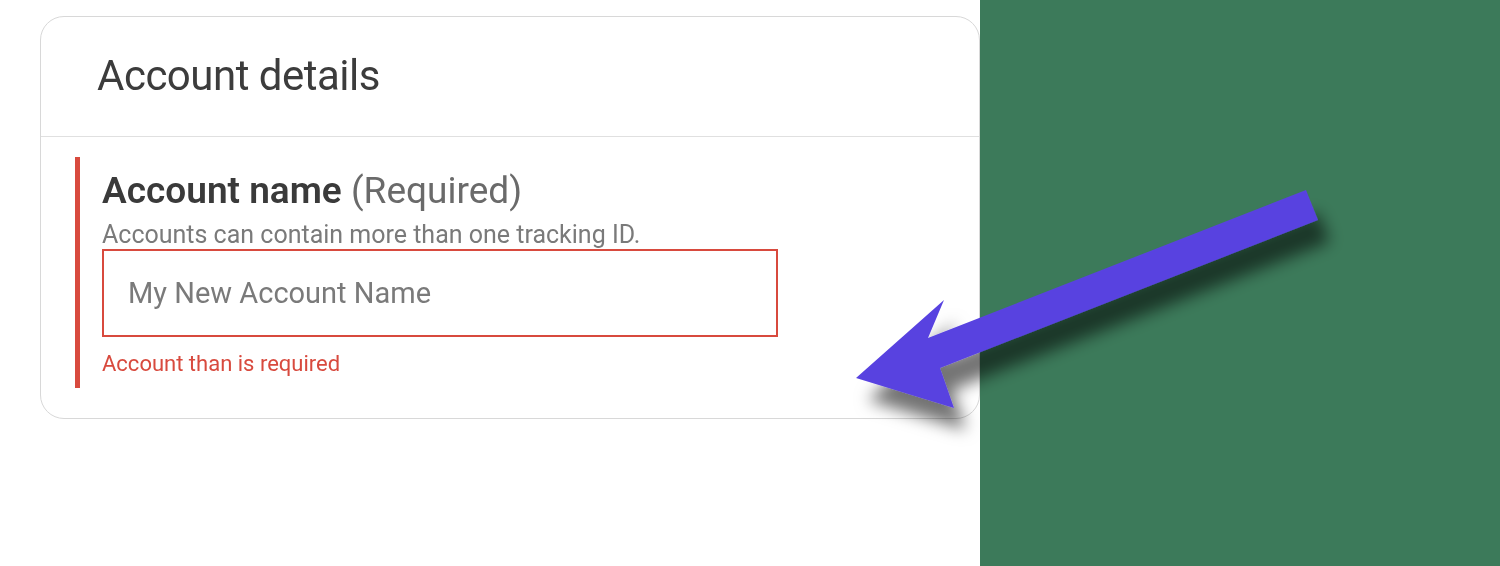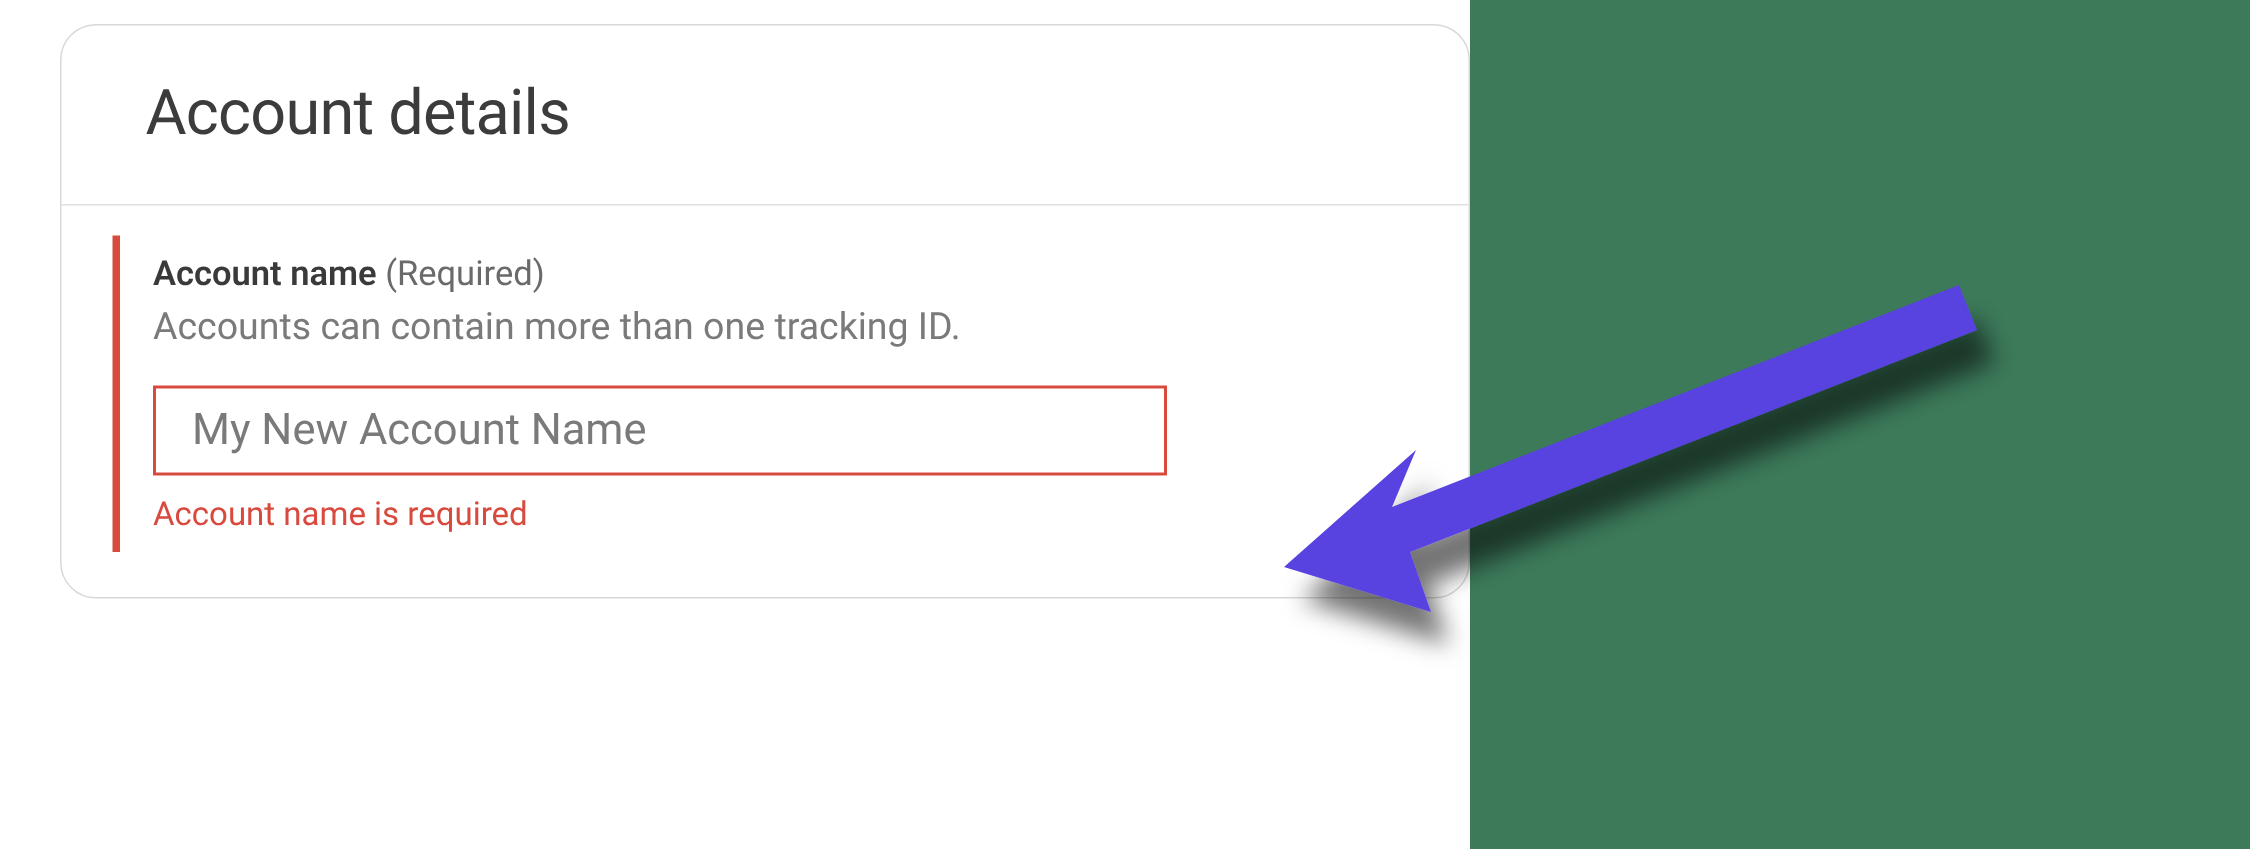--- a/index.html
+++ b/index.html
@@ -44,40 +44,39 @@
       letter-spacing: -0.5px;
     }
     .card-body {
       padding: 20px 34px 30px 34px;
     }
     .field-group {
       border-left: 5px solid #d84a3e;
       padding: 12px 0 12px 22px;
     }
     .field-label-line {
-      font-size: 23px;
+      font-size: 37px;
       color: #3a3a3a;
       margin-bottom: 8px;
     }
     .field-label-bold {
       font-weight: 600;
       color: #3a3a3a;
     }
     .field-label-req {
       font-weight: 400;
       color: #6a6a6a;
     }
     .field-hint {
       font-size: 25px;
       color: #7a7a7a;
-      margin-bottom: 24px;
     }
     .text-input {
       width: 676px;
-      height: 60px;
+      height: 88px;
       border: 2px solid #d84a3e;
       background: #fff;
       padding: 0 24px;
       font-size: 29px;
       color: #7a7a7a;
       outline: none;
       font-family: inherit;
     }
     .text-input::placeholder {
       color: #7a7a7a;
@@ -106,21 +105,21 @@
     <h2 class="card-title">Account details</h2>
   </div>
   <div class="card-body">
     <div class="field-group">
       <div class="field-label-line">
         <span class="field-label-bold">Account name</span>
         <span class="field-label-req">(Required)</span>
       </div>
       <div class="field-hint">Accounts can contain more than one tracking ID.</div>
       <input type="text" class="text-input" placeholder="My New Account Name" style="">
-      <div class="field-error">Account name is required</div>
+      <div class="field-error">Account than is required</div>
     </div>
   </div>
 </div>
 
 <svg class="annotation-arrow" viewBox="0 0 540 280">
   <defs>
     <filter id="shadow" x="-20%" y="-20%" width="160%" height="190%">
       <feDropShadow dx="12" dy="22" stdDeviation="8" flood-color="#000" flood-opacity="0.55"></feDropShadow>
     </filter>
   </defs>

